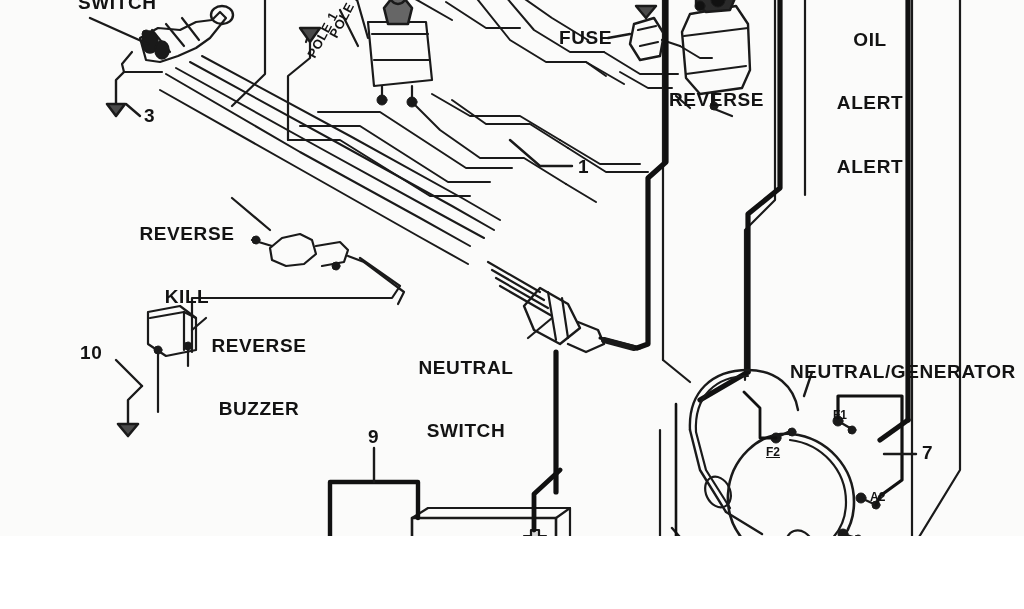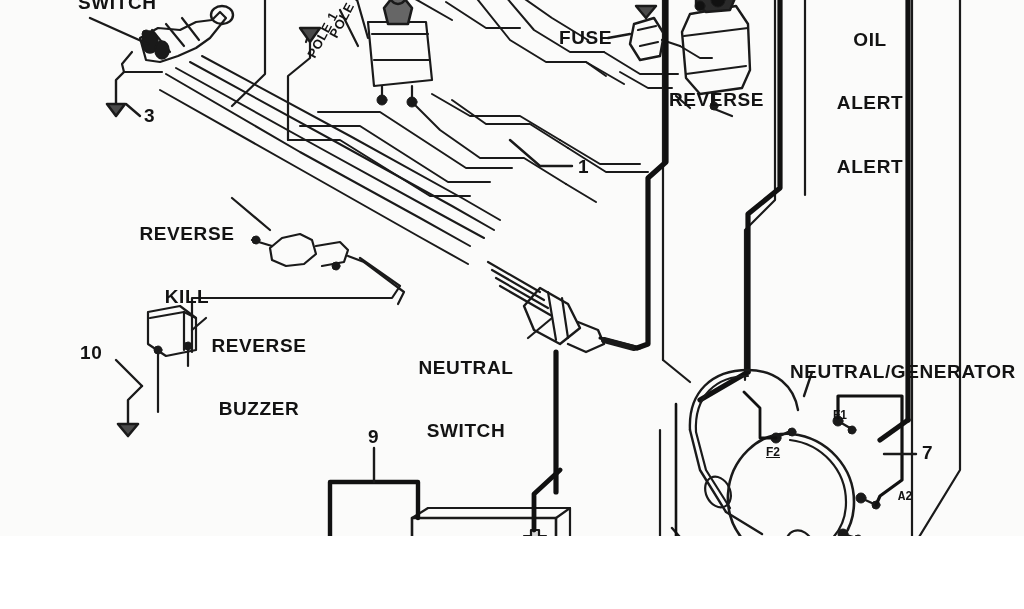--- a/index.html
+++ b/index.html
@@ -327,16 +327,16 @@
 
   <div class="lbl num" style="left:578px; top:156px;">1</div>
   <div class="lbl num" style="left:144px; top:105px;">3</div>
   <div class="lbl num" style="left:922px; top:442px;">7</div>
   <div class="lbl num" style="left:890px; top:565px;">8</div>
   <div class="lbl num" style="left:368px; top:426px;">9</div>
   <div class="lbl num" style="left:80px; top:342px;">10</div>
 
   <div class="lbl tiny" style="left:833px; top:409px;">F1</div>
   <div class="lbl tiny" style="left:766px; top:446px;text-decoration:underline;">F2</div>
-  <div class="lbl tiny" style="left:898px; top:491px;font-family:Liberation Mono, monospace;">A2</div>
+  <div class="lbl tiny" style="left:870px; top:491px;">A2</div>
   <div class="lbl tiny" style="left:836px; top:542px;">A1</div>
 
 </div>
 
 </body></html>

